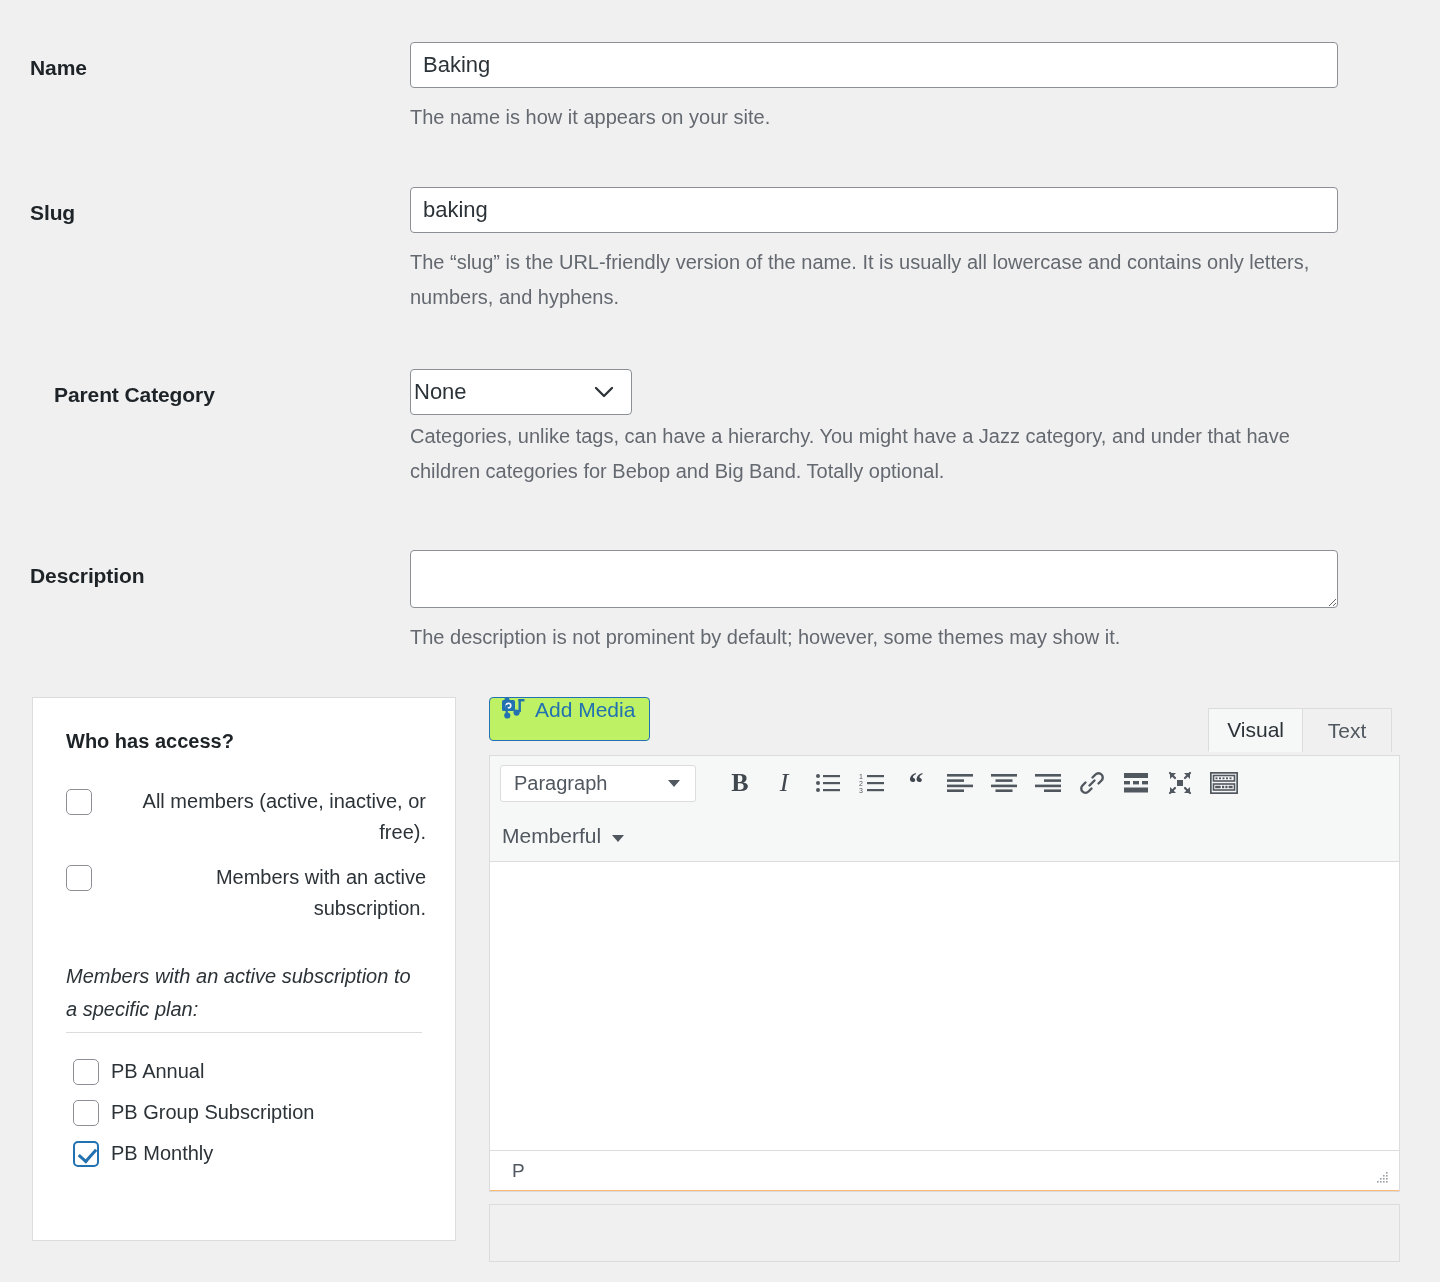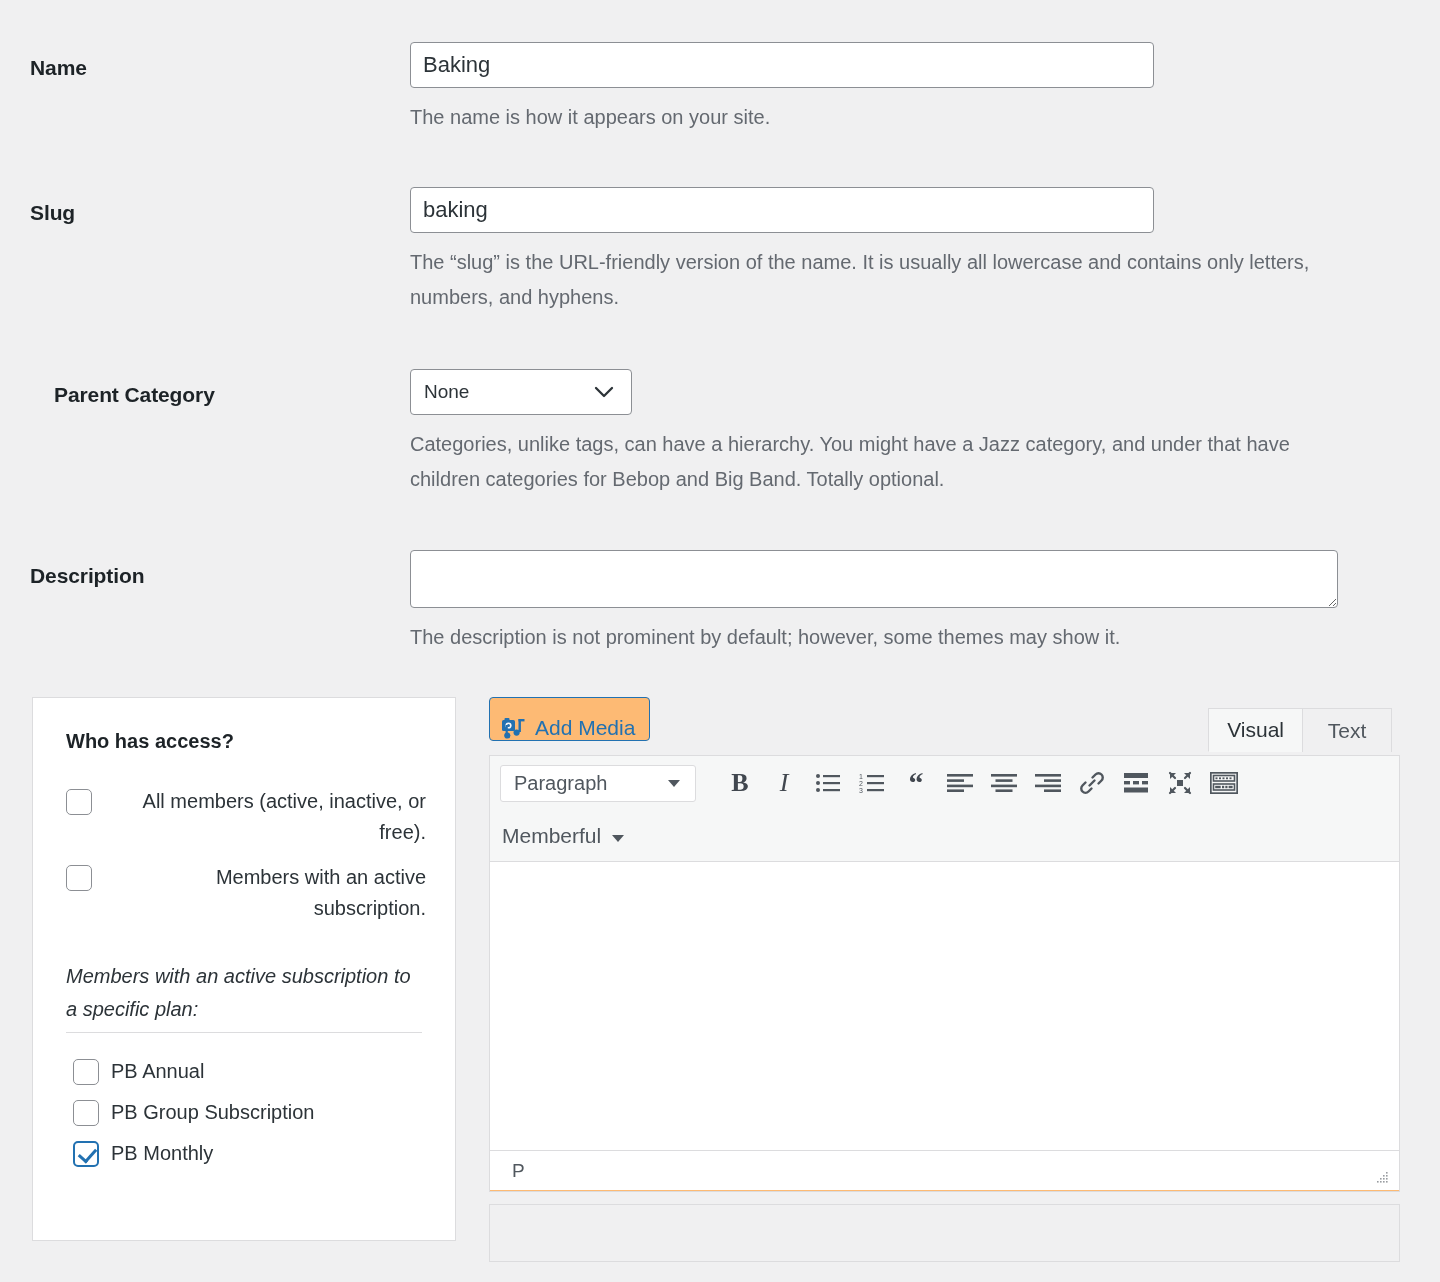--- a/index.html
+++ b/index.html
@@ -22,21 +22,21 @@
     left: 30px;
     font-size: 21px;
     font-weight: bold;
     color: #1d2327;
     letter-spacing: -0.1px;
   }
 
   .field-control { position: absolute; left: 410px; }
 
   input.txt {
-    width: 744px;
+    width: 928px;
     height: 46px;
     padding: 4px 12px;
     font-size: 22px;
     font-family: "Liberation Sans", sans-serif;
     color: #2c3338;
     background: #fff;
     border: 1px solid #8c8f94;
     border-radius: 4px;
     outline: none;
   }
@@ -60,23 +60,23 @@
     position: relative;
     width: 222px;
     height: 46px;
     background: #fff;
     border: 1px solid #8c8f94;
     border-radius: 4px;
     display: flex;
     align-items: center;
   }
   .select-value {
-    font-size: 19px;
+    font-size: 22px;
     color: #2c3338;
-    padding-left: 13px;
+    padding-left: 3px;
   }
   .select-arrow {
     position: absolute;
     right: 16px;
     top: 50%;
     transform: translateY(-50%);
     width: 22px;
     height: 22px;
     display: flex;
     align-items: center;
@@ -168,25 +168,25 @@
   }
   .plan-list { position: absolute; left: 40px; top: 358px; width: 360px; }
   .plan-row { display: flex; align-items: center; margin-bottom: 12px; }
   .plan-row .cb-label { font-size: 20px; line-height: 26px; margin-left: 12px; color: #2c3338; }
 
   
   .editor-wrap { position: absolute; left: 489px; top: 697px; width: 911px; }
 
   .add-media {
     display: inline-flex;
-    align-items: flex-end;
+    align-items: flex-start;
     gap: 9px;
     height: 44px;
     padding: 0 14px 0 12px;
-    background: #fdba74;
+    background: #bef264;
     border: 1px solid #2271b1;
     border-radius: 4px;
     color: #2271b1;
     font-size: 21px;
     cursor: pointer;
   }
   .add-media .mi { display: flex; align-items: center; }
 
   .editor-tabs {
     position: absolute;
@@ -345,21 +345,21 @@
     <div class="field-label" style="top:14px;margin-left:24px;">Parent Category</div>
     <div class="field-control">
       <div class="select-wrap">
         <span class="select-value">None</span>
         <span class="select-arrow">
           <svg width="20" height="13" viewBox="0 0 20 13">
               <path d="M2 2 L10 10 L18 2" fill="none" stroke="#2c3338" stroke-width="2.3" stroke-linecap="round" stroke-linejoin="round"></path>
             </svg>
         </span>
       </div>
-      <div class="help-text" style="margin-top:12px;">Categories, unlike tags, can have a hierarchy. You might have a Jazz category, and under that have children categories for Bebop and Big Band. Totally optional.</div>
+      <div class="help-text" style="margin-top:4px;">Categories, unlike tags, can have a hierarchy. You might have a Jazz category, and under that have children categories for Bebop and Big Band. Totally optional.</div>
     </div>
   </div>
 
   <div class="field-row" style="top:550px;">
     <div class="field-label" style="top:14px;">Description</div>
     <div class="field-control">
       <textarea class="txtarea" style=""></textarea>
       <div class="help-text" style="margin-top:12px;">The description is not prominent by default; however, some themes may show it.</div>
     </div>
   </div>

